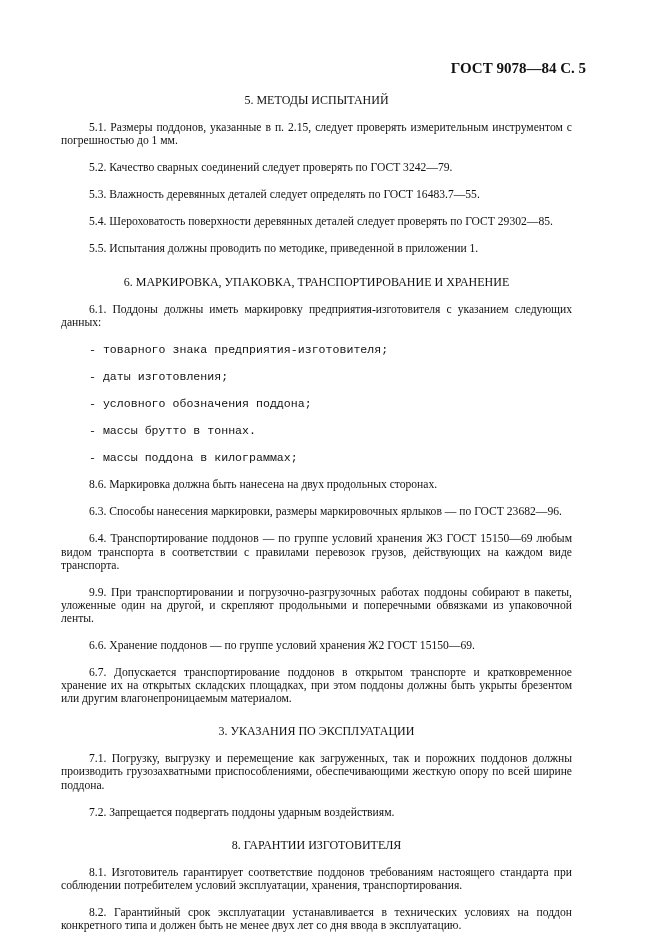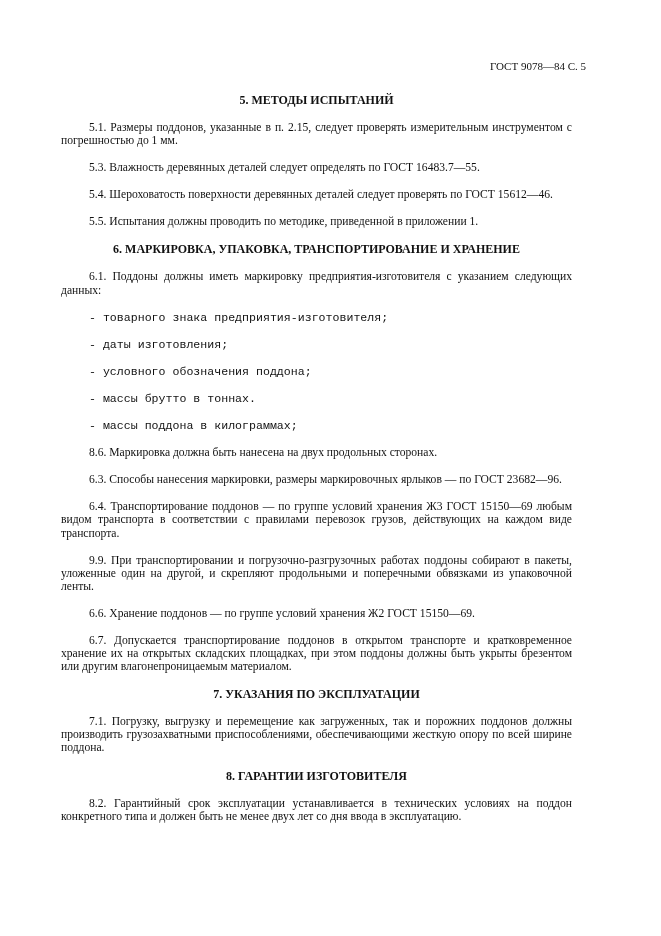--- a/index.html
+++ b/index.html
@@ -1,60 +1,63 @@
 <!DOCTYPE html>
 <html><head>
 <meta charset="utf-8">
 <style>
   html, body { margin: 0; padding: 0; background: #ffffff; }
   body { width: 661px; height: 936px; position: relative; overflow: hidden;
          font-family: "Liberation Serif", "DejaVu Serif", serif; color: #111; }
   .page { position: absolute; left: 47px; top: 0; width: 539px; }
-  .header { position: absolute; right: 0; top: 60px; font-weight: normal; font-size: 11px; }
+  .header { position: absolute; right: 0; top: 60px; font-weight: bold; font-size: 15px; }
   .content { position: absolute; top: 93px; left: 0; width: 539px; font-size: 11.6px; line-height: 13.1px; }
-  h2 { font-size: 12px; font-weight: bold; text-align: center; margin: 0 0 9px 0; line-height: 14px; }
-  h2.next { margin-top: 9px; }
+  h2 { font-size: 12px; font-weight: normal; text-align: center; margin: 0 0 9px 0; line-height: 14px; }
+  h2.next { margin-top: 19px; }
   p { margin: 14px; text-align: justify; text-indent: 28px; }
   p.dash { text-indent: 0; padding-left: 28px; font-family: Liberation Mono, monospace; }
 </style>
 </head>
 <body>
 
 <div class="page">
   <div class="header">ГОСТ 9078—84 С. 5</div>
 
   <div class="content">
 
     <section>
       <h2>5. МЕТОДЫ ИСПЫТАНИЙ</h2>
       <p>5.1. Размеры поддонов, указанные в п. 2.15, следует проверять измерительным инструментом с погрешностью до 1 мм.</p>
+      <p>5.2. Качество сварных соединений следует проверять по ГОСТ 3242—79.</p>
       <p>5.3. Влажность деревянных деталей следует определять по ГОСТ 16483.7—55.</p>
-      <p>5.4. Шероховатость поверхности деревянных деталей следует проверять по ГОСТ 15612—46.</p>
+      <p>5.4. Шероховатость поверхности деревянных деталей следует проверять по ГОСТ 29302—85.</p>
       <p>5.5. Испытания должны проводить по методике, приведенной в приложении 1.</p>
     </section>
 
     <section>
       <h2 class="next">6. МАРКИРОВКА, УПАКОВКА, ТРАНСПОРТИРОВАНИЕ И ХРАНЕНИЕ</h2>
       <p>6.1. Поддоны должны иметь маркировку предприятия-изготовителя с указанием следующих данных:</p>
       <p class="dash">- товарного знака предприятия-изготовителя;</p>
       <p class="dash">- даты изготовления;</p>
       <p class="dash">- условного обозначения поддона;</p>
       <p class="dash">- массы брутто в тоннах.</p>
       <p class="dash">- массы поддона в килограммах;</p>
       <p>8.6. Маркировка должна быть нанесена на двух продольных сторонах.</p>
       <p>6.3. Способы нанесения маркировки, размеры маркировочных ярлыков — по ГОСТ 23682—96.</p>
       <p>6.4. Транспортирование поддонов — по группе условий хранения Ж3 ГОСТ 15150—69 любым видом транспорта в соответствии с правилами перевозок грузов, действующих на каждом виде транспорта.</p>
       <p>9.9. При транспортировании и погрузочно-разгрузочных работах поддоны собирают в пакеты, уложенные один на другой, и скрепляют продольными и поперечными обвязками из упаковочной ленты.</p>
       <p>6.6. Хранение поддонов — по группе условий хранения Ж2 ГОСТ 15150—69.</p>
       <p>6.7. Допускается транспортирование поддонов в открытом транспорте и кратковременное хранение их на открытых складских площадках, при этом поддоны должны быть укрыты брезентом или другим влагонепроницаемым материалом.</p>
     </section>
 
     <section>
-      <h2 class="next">7. УКАЗАНИЯ ПО ЭКСПЛУАТАЦИИ</h2>
+      <h2 class="next">3. УКАЗАНИЯ ПО ЭКСПЛУАТАЦИИ</h2>
       <p>7.1. Погрузку, выгрузку и перемещение как загруженных, так и порожних поддонов должны производить грузозахватными приспособлениями, обеспечивающими жесткую опору по всей ширине поддона.</p>
+      <p>7.2. Запрещается подвергать поддоны ударным воздействиям.</p>
     </section>
 
     <section>
       <h2 class="next">8. ГАРАНТИИ ИЗГОТОВИТЕЛЯ</h2>
+      <p>8.1. Изготовитель гарантирует соответствие поддонов требованиям настоящего стандарта при соблюдении потребителем условий эксплуатации, хранения, транспортирования.</p>
       <p>8.2. Гарантийный срок эксплуатации устанавливается в технических условиях на поддон конкретного типа и должен быть не менее двух лет со дня ввода в эксплуатацию.</p>
     </section>
   </div>
 </div>
 
 </body></html>

